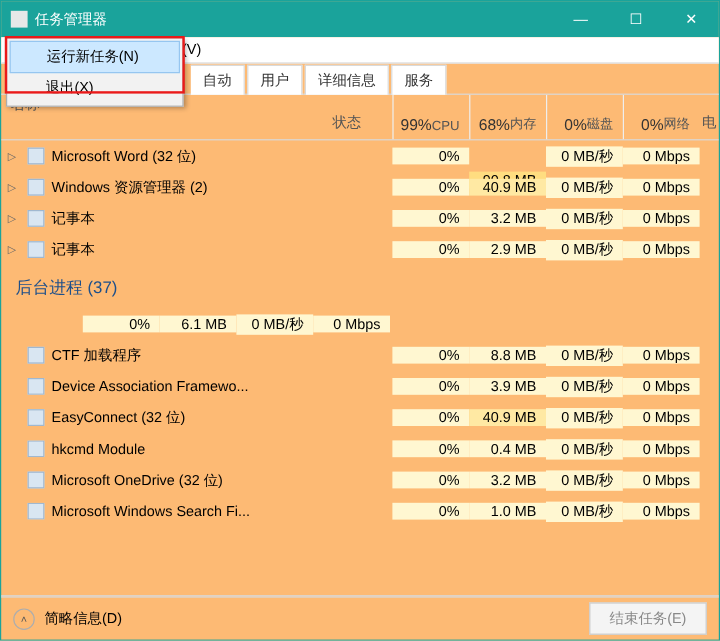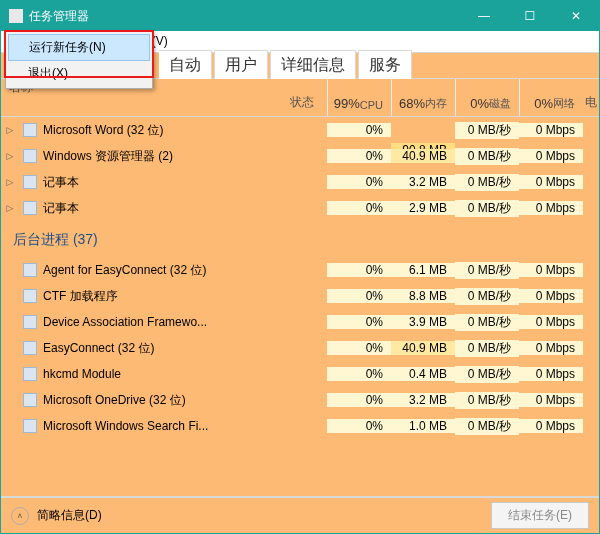--- a/index.html
+++ b/index.html
@@ -68,21 +68,21 @@
     top: 22px;
     left: 4px;
     width: 148px;
     background: #f2f2f2;
     border: 1px solid #adadad;
     box-shadow: 2px 2px 4px rgba(0,0,0,0.3);
     z-index: 50;
     padding: 2px;
   }
   .file-dropdown .menu-row {
-    padding: 4px 20px;
+    padding: 4px 30px;
     white-space: nowrap;
     cursor: pointer;
     font-size: 12px;
   }
   .tabbar-wrap {
     position: relative;
     height: 26px;
     border-bottom: 1px solid #d9d9d9;
   }
   .tabbar {
@@ -93,21 +93,21 @@
     align-items: flex-end;
     padding-left: 6px;
     gap: 2px;
   }
   .tab {
     padding: 4px 10px 3px 10px;
     border: 1px solid #d9d9d9;
     border-bottom: none;
     background: #fff;
     cursor: pointer;
-    font-size: 16px;
+    font-size: 12px;
     color: #333;
   }
   .red-overlay {
     position: absolute;
     left: 3px; top: -23px;
     width: 150px; height: 48px;
     border: 2px solid #ea1a1a;
     pointer-events: none;
     z-index: 60;
   }
@@ -117,21 +117,21 @@
     position: relative;
   }
   .header-row {
     display: flex;
     height: 38px;
     border-bottom: 1px solid #d9d9d9;
     font-size: 12px;
     color: #555;
   }
   .col-name { flex: 1; display:flex; align-items:flex-start; padding: 0 8px 5px 8px; }
-  .col-status { width: 50px; display:flex; align-items:flex-end; padding-bottom:5px;justify-content:center; }
+  .col-status { width: 50px; display:flex; align-items:flex-end; padding-bottom:5px; }
   .col-num {
     width: 64px;
     text-align: right;
     padding: 3px 8px 5px 0;
     display:flex; flex-direction:row; justify-content:flex-end; align-items:flex-end;
     border-left: 1px solid #eee;
   }
   .col-num .pct { color:#333; font-size:13px; }
   .col-num .lbl { font-size:11px; color:#555; }
   .col-tail { width: 16px; display:flex; align-items:flex-end; justify-content:center; padding-bottom:5px; color:#555;}
@@ -309,24 +309,20 @@
           <div class="status-c"></div>
           <div class="cell bg-y0">0%</div>
           <div class="cell bg-y0">2.9 MB</div>
           <div class="cell bg-y0">0 MB/秒</div>
           <div class="cell bg-y0">0 Mbps</div>
           <div class="tail"></div>
         </div>
         <div class="group-header">后台进程 (37)</div>
         <div class="row">
           <span class="exp"></span>
-          <div class="name">
-            <span class="icon"></span>
-            <span>Agent for EasyConnect (32 位)</span>
-          </div>
           <div class="status-c"></div>
           <div class="cell bg-y0">0%</div>
           <div class="cell bg-y0">6.1 MB</div>
           <div class="cell bg-y0">0 MB/秒</div>
           <div class="cell bg-y0">0 Mbps</div>
           <div class="tail"></div>
         </div>
         <div class="row">
           <span class="exp"></span>
           <div class="name">

